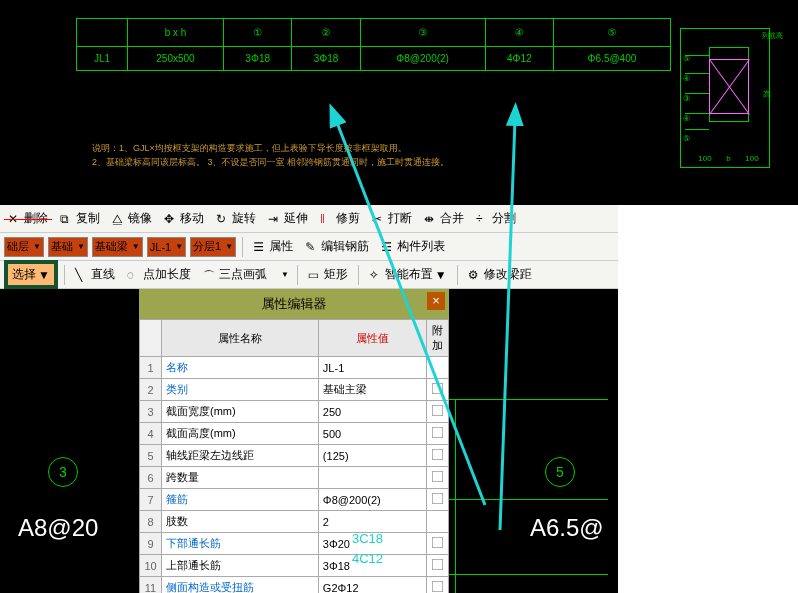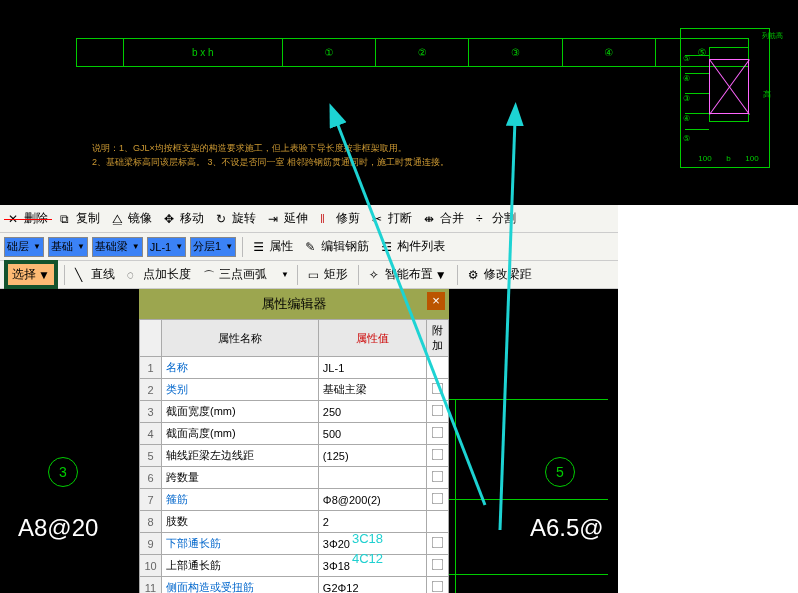--- a/index.html
+++ b/index.html
@@ -1,18 +1,18 @@
 <!DOCTYPE html>
 <html><head>
   <meta charset="utf-8">
   <style>
     * { box-sizing: border-box; margin: 0; padding: 0; }
     body { font-family: "Microsoft YaHei", SimSun, sans-serif; font-size: 12px; background: #fff; width: 798px; height: 593px; position: relative; overflow: hidden; }
     .cad-top { background: #000; width: 798px; height: 205px; position: relative; }
-    .cad-table { position: absolute; top: 38px; left: 76px; width: 673px; border-collapse: collapse; }
+    .cad-table { position: absolute; top: 18px; left: 76px; width: 595px; border-collapse: collapse; }
     .cad-table td { border: 1px solid #00cc00; color: #00cc00; text-align: center; font-size: 10px; padding: 6px 4px; }
     .cad-table .header-row td { padding: 8px 4px; }
     .cad-note { position: absolute; top: 142px; left: 92px; color: #cc9933; font-size: 9px; line-height: 1.5; }
     .cad-legend { position: absolute; top: 28px; right: 28px; width: 90px; height: 140px; border: 1px solid #00cc00; }
     .cad-legend-inner { position: relative; width: 100%; height: 100%; }
     .legend-box { position: absolute; top: 18px; left: 28px; width: 40px; height: 75px; border: 1px solid #00cc00; }
     .legend-pink { position: absolute; top: 30px; left: 28px; width: 40px; height: 55px; border: 1px solid #ff66ff; }
     .legend-x1 { position: absolute; top: 30px; left: 28px; width: 40px; height: 55px; }
     .legend-x1::before, .legend-x1::after { content: ""; position: absolute; background: #ff66ff; width: 1px; height: 68px; top: -6px; }
     .legend-x1::before { left: 20px; transform: rotate(36deg); }
@@ -20,21 +20,21 @@
     .legend-labels-left { position: absolute; left: 2px; top: 20px; color: #00cc00; font-size: 8px; line-height: 20px; }
     .legend-dim { position: absolute; bottom: 4px; left: 10px; color: #00cc00; font-size: 8px; width: 75px; display: flex; justify-content: space-around; }
     .legend-line-g { position: absolute; border-top: 1px solid #00cc00; width: 24px; height: 1px; left: 2px; }
     .fill-label { position: absolute; top: 90px; left: 18px; font-size: 13px; color: #333; }
     .toolbars { width: 618px; background: #f4f4f0; }
     .tb-row { display: flex; align-items: center; border-bottom: 1px solid #ccc; padding: 2px 4px; height: 28px; gap: 4px; }
     .tb-btn { display: inline-flex; align-items: center; gap: 2px; padding: 2px 4px; cursor: pointer; white-space: nowrap; font-size: 12px; }
     .tb-icon { width: 14px; height: 14px; display: inline-block; }
     .red-strike { position: relative; }
     .red-strike::after { content: ""; position: absolute; top: 50%; left: 0; right: 0; border-top: 1px solid red; }
-    .dropdown { display: inline-flex; align-items: center; border: 1px solid #888; background: #3b82f6; padding: 0 2px; height: 20px; font-size: 11px; }
+    .dropdown { display: inline-flex; align-items: center; border: 1px solid #888; background: #c2410c; padding: 0 2px; height: 20px; font-size: 11px; }
     .dropdown .arrow { margin-left: 4px; font-size: 8px; }
     .sep { width: 1px; height: 20px; background: #bbb; margin: 0 2px; }
     .main-area { position: relative; width: 618px; height: 312px; background: #000; }
     .editor-panel { position: absolute; left: 139px; top: 0; width: 310px; background: #9ca64f; }
     .editor-title { background: #9ca64f; color: #000; text-align: center; padding: 6px 4px; font-size: 13px; position: relative; }
     .editor-close { position: absolute; right: 4px; top: 3px; width: 18px; height: 18px; background: #b50; color: #fff; text-align: center; line-height: 18px; cursor: pointer; }
     .editor-table { width: 100%; border-collapse: collapse; background: #fff; font-size: 11px; }
     .editor-table th, .editor-table td { border: 1px solid #aaa; padding: 3px 4px; text-align: left; }
     .editor-table th { background: #e8e8e8; font-weight: normal; text-align: center; }
     .editor-table .idx { width: 22px; text-align: center; color: #666; background: #f0f0f0; }
@@ -59,20 +59,29 @@
   <table class="cad-table">
     <tbody>
         <tr class="header-row">
       <td></td>
       <td>b x h</td>
       <td>①</td>
       <td>②</td>
       <td>③</td>
       <td>④</td>
       <td>⑤</td>
+    </tr>
+    <tr>
+      <td>JL1</td>
+      <td>250x500</td>
+      <td>3Φ18</td>
+      <td>3Φ18</td>
+      <td>Φ8@200(2)</td>
+      <td>4Φ12</td>
+      <td>Φ6.5@400</td>
     </tr>
   </tbody>
     </table>
   <div class="cad-note">
     <div>说明：1、GJL×均按框支架的构造要求施工，但上表验下导长度按非框架取用。</div>
     <div>2、基础梁标高同该层标高。      3、不设是否同一室 相邻跨钢筋贯通同时，施工时贯通连接。</div>
   </div>
   <div class="cad-legend">
     <div class="cad-legend-inner">
       <div class="legend-box"></div>

